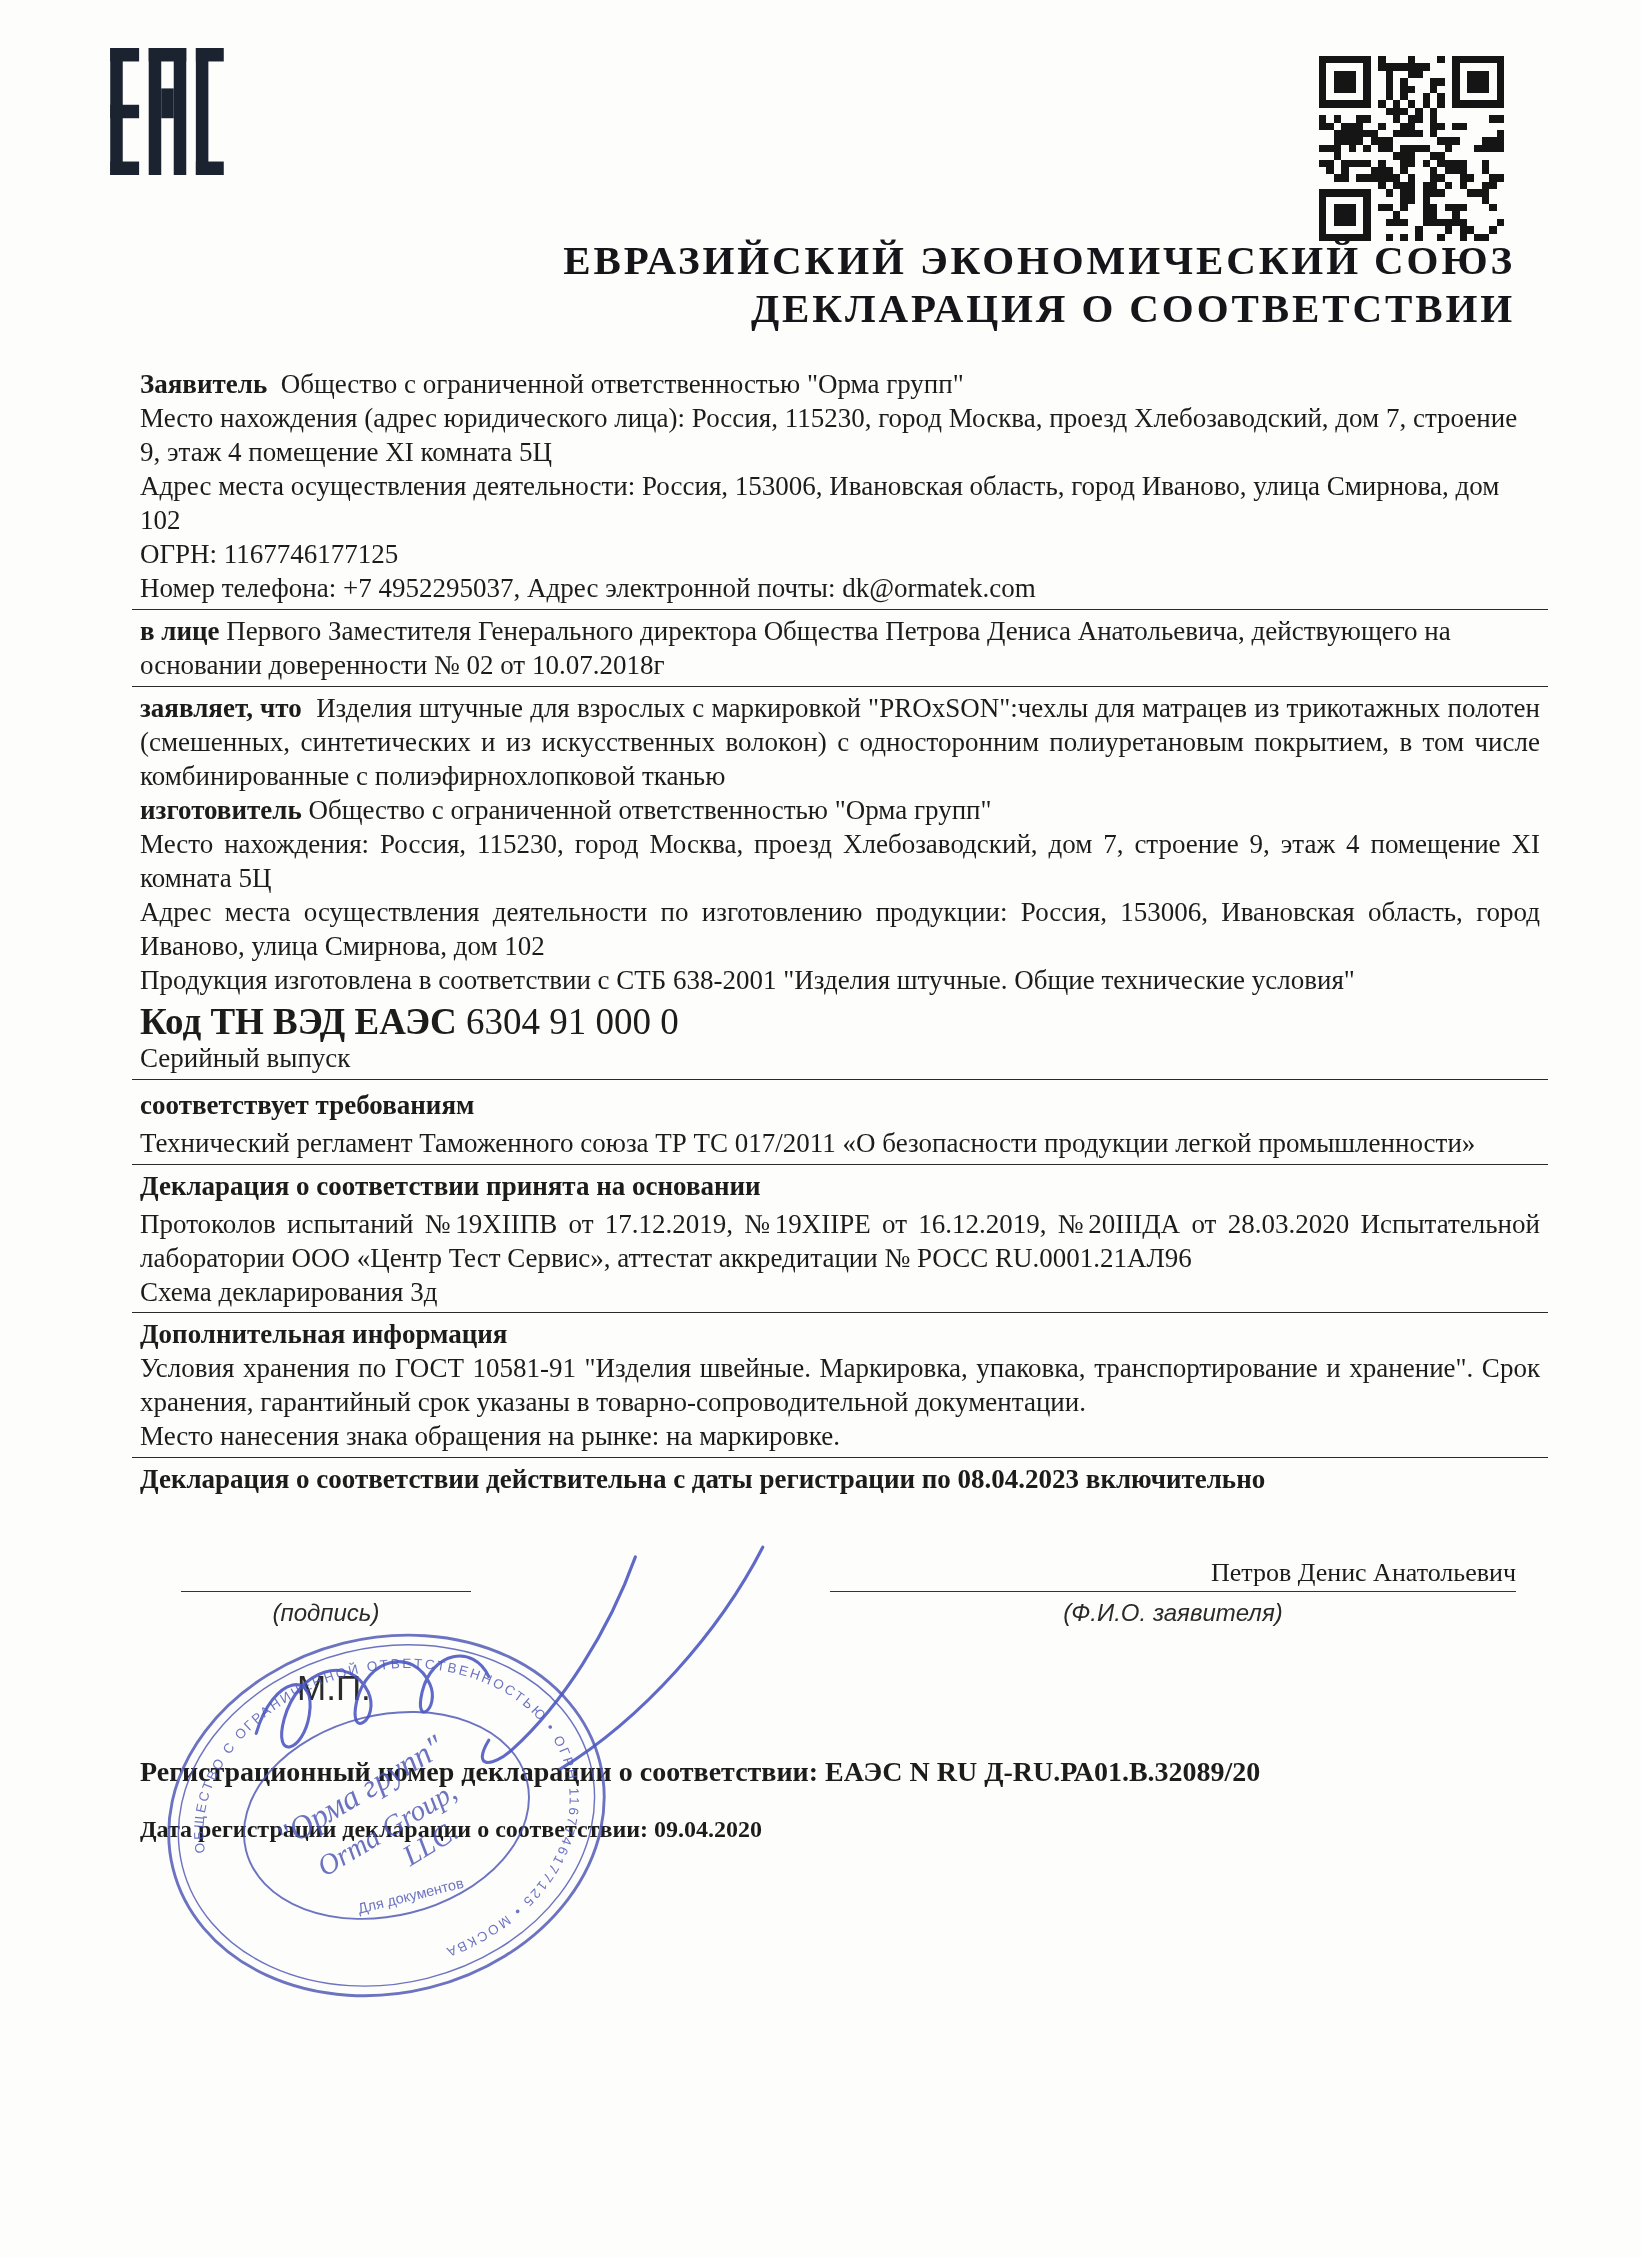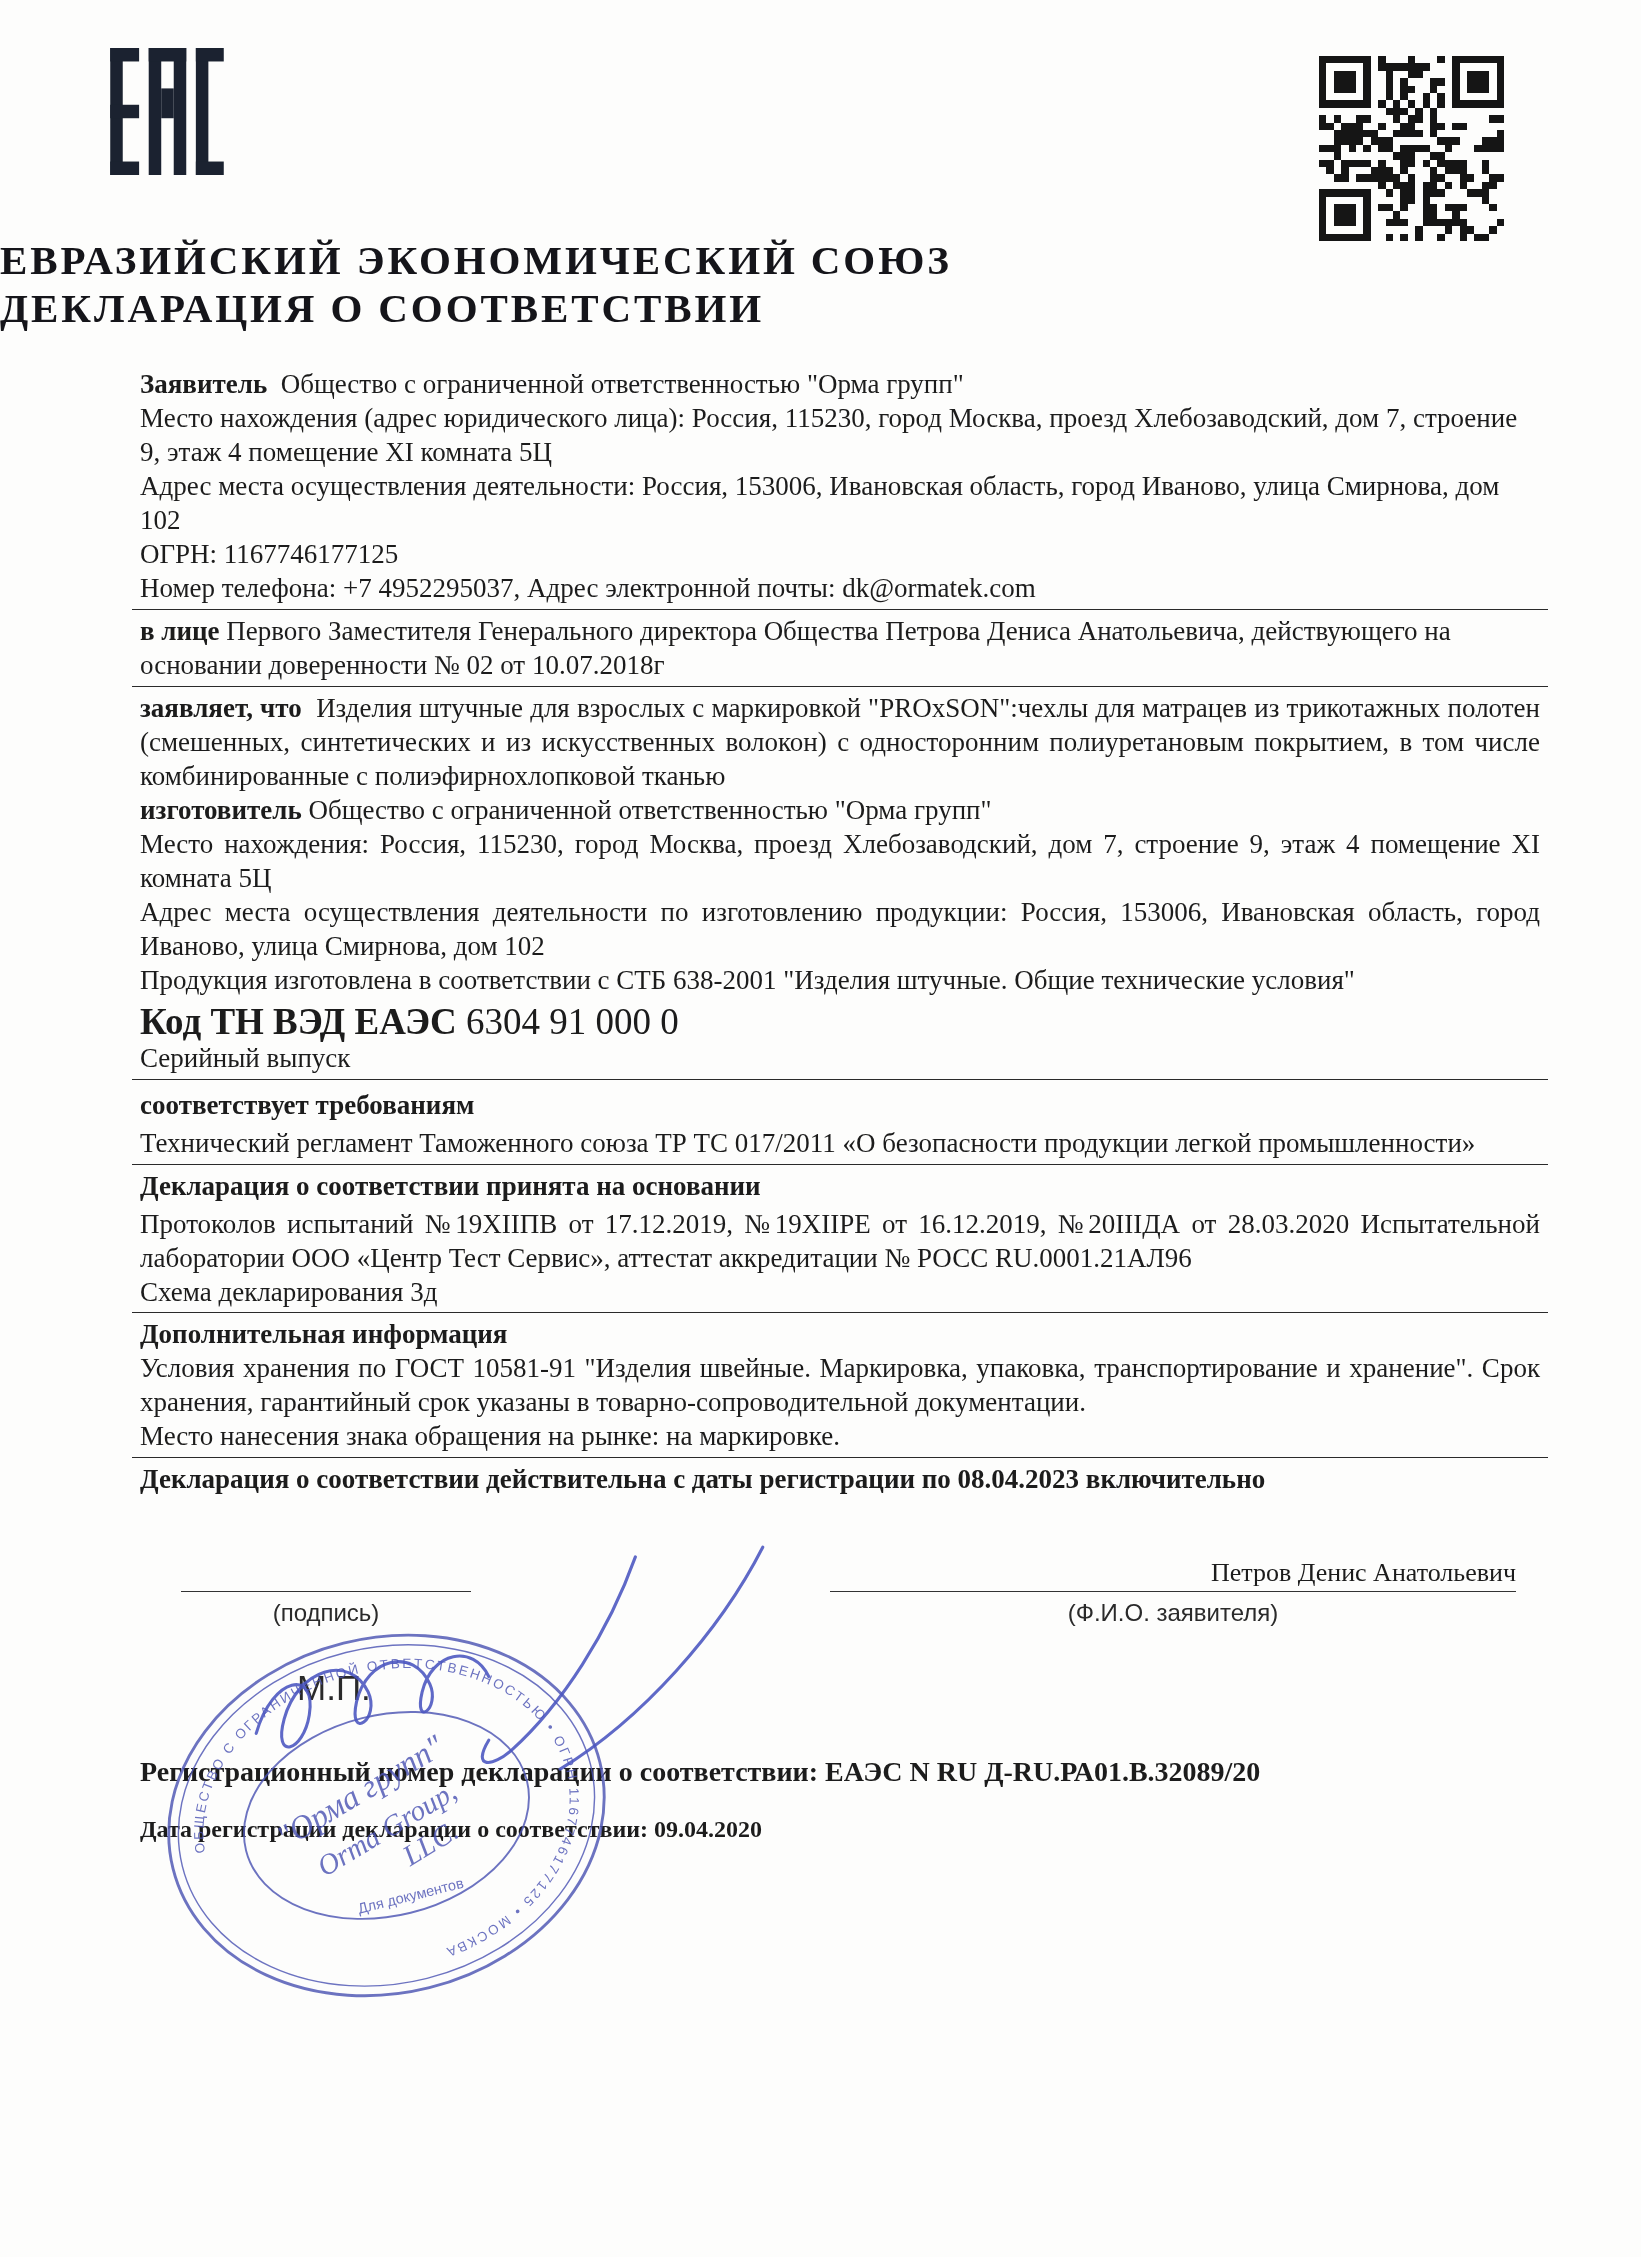--- a/index.html
+++ b/index.html
@@ -1,36 +1,36 @@
 <!DOCTYPE html>
 <html><head>
 <meta charset="utf-8">
 <style>
   html,body{margin:0;padding:0;background:#9a9a9a;}
   .page{position:relative;width:1641px;height:2257px;margin:0 auto;background:#fdfdfc;
         font-family:"Liberation Serif",serif;color:#1c1c1c;overflow:hidden;}
   .eac-logo{position:absolute;left:110px;top:48px;}
   .qr{position:absolute;left:1319px;top:56px;width:185px;height:185px;}
-  .title{position:absolute;left:0;right:132px;top:236px;text-align:left;
+  .title{position:absolute;left:0;right:126px;top:236px;text-align:right;
          font-weight:bold;font-size:41px;line-height:48px;letter-spacing:2.9px;color:#15151a;}
   .doc-body{position:absolute;left:119px;top:367px;width:1400px;font-size:27px;line-height:34px;margin-left:21px;}
   .doc-body p{margin:0;}
   .b{font-weight:bold;}
   .just{text-align:justify;}
   .rule{border-top:1.9px solid #2a2a2a;margin:3.9px 0 3.9px -7.7px;width:calc(100% + 15.4px);height:0;}
   .pad-top{padding-top:3.9px;}
   .code-line{font-size:37px;margin-top:5.8px !important;line-height:39px;}
   .sig-row{display:flex;justify-content:space-between;margin-top:60px;}
   .sig-left{width:290px;margin-left:41px;}
   .sig-right{width:686px;margin-right:24px;}
   .fio-spacer{height:35px;}
   .sig-fio{height:35px;text-align:right;font-size:26px;}
   .sig-line{border-bottom:1.9px solid #333;height:0;}
   .sig-caption{font-family:"Liberation Sans",sans-serif;font-size:24px;color:#2a2a2a;
-               text-align:center;padding-top:3.9px;}
+               text-align:center;padding-top:3.9px;font-style:italic;}
   .sig-mp{font-family:"Liberation Sans",sans-serif;font-size:35px;color:#2a2a2a;
           margin-top:41px;margin-left:116px;}
   .reg-line{font-weight:bold;font-size:28px;margin-top:50px !important;}
   .reg-date{font-weight:bold;font-size:24px;margin-top:23px !important;}
   .overlay{position:absolute;left:87px;top:1526px;width:734px;height:521px;pointer-events:none;}
   .stamp-rim{font-family:"Liberation Sans",sans-serif;font-size:14px;letter-spacing:2.5px;}
   .stamp-script{font-style:italic;font-family:"Liberation Serif",serif;}
 </style>
 </head>
 <body>

